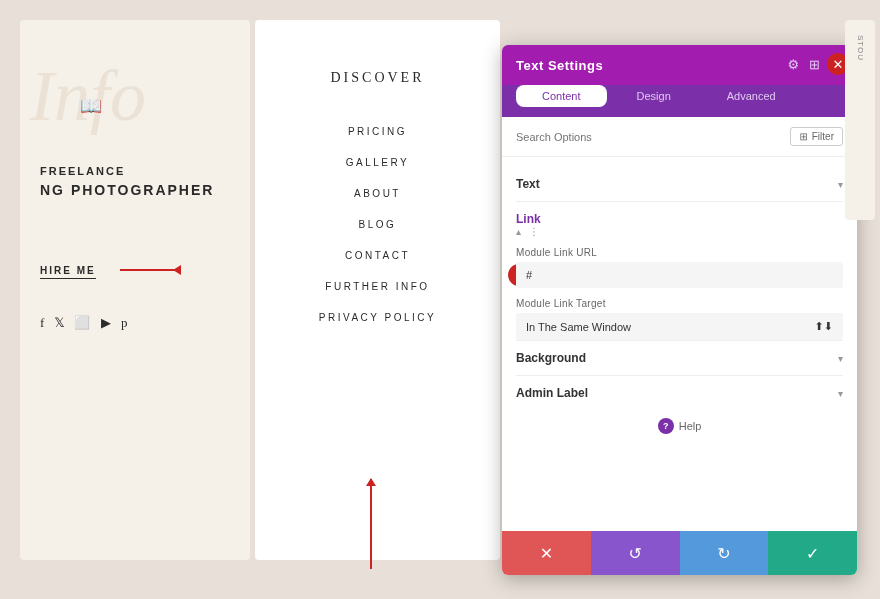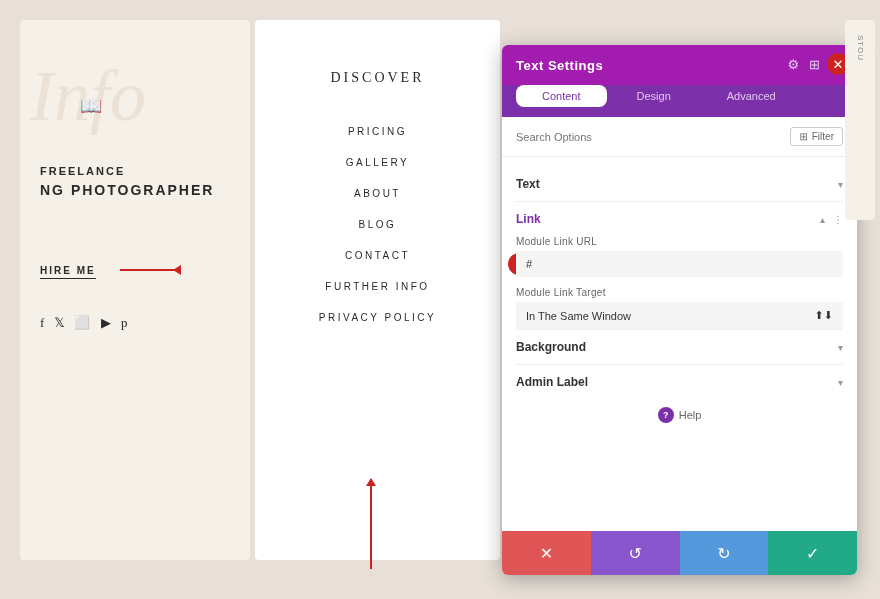--- a/index.html
+++ b/index.html
@@ -321,23 +321,24 @@
       background: #eee;
       margin: 0 14px;
     }
 
     .link-section {
       padding: 0 14px;
     }
 
     .link-section-header {
       display: flex;
-      align-items: center;
+      align-items: flex-start;
       justify-content: space-between;
       padding: 10px 0;
+      flex-direction: column;
     }
 
     .link-section-icons {
       display: flex;
       gap: 8px;
       align-items: center;
     }
 
     .field-label {
       font-family: sans-serif;

